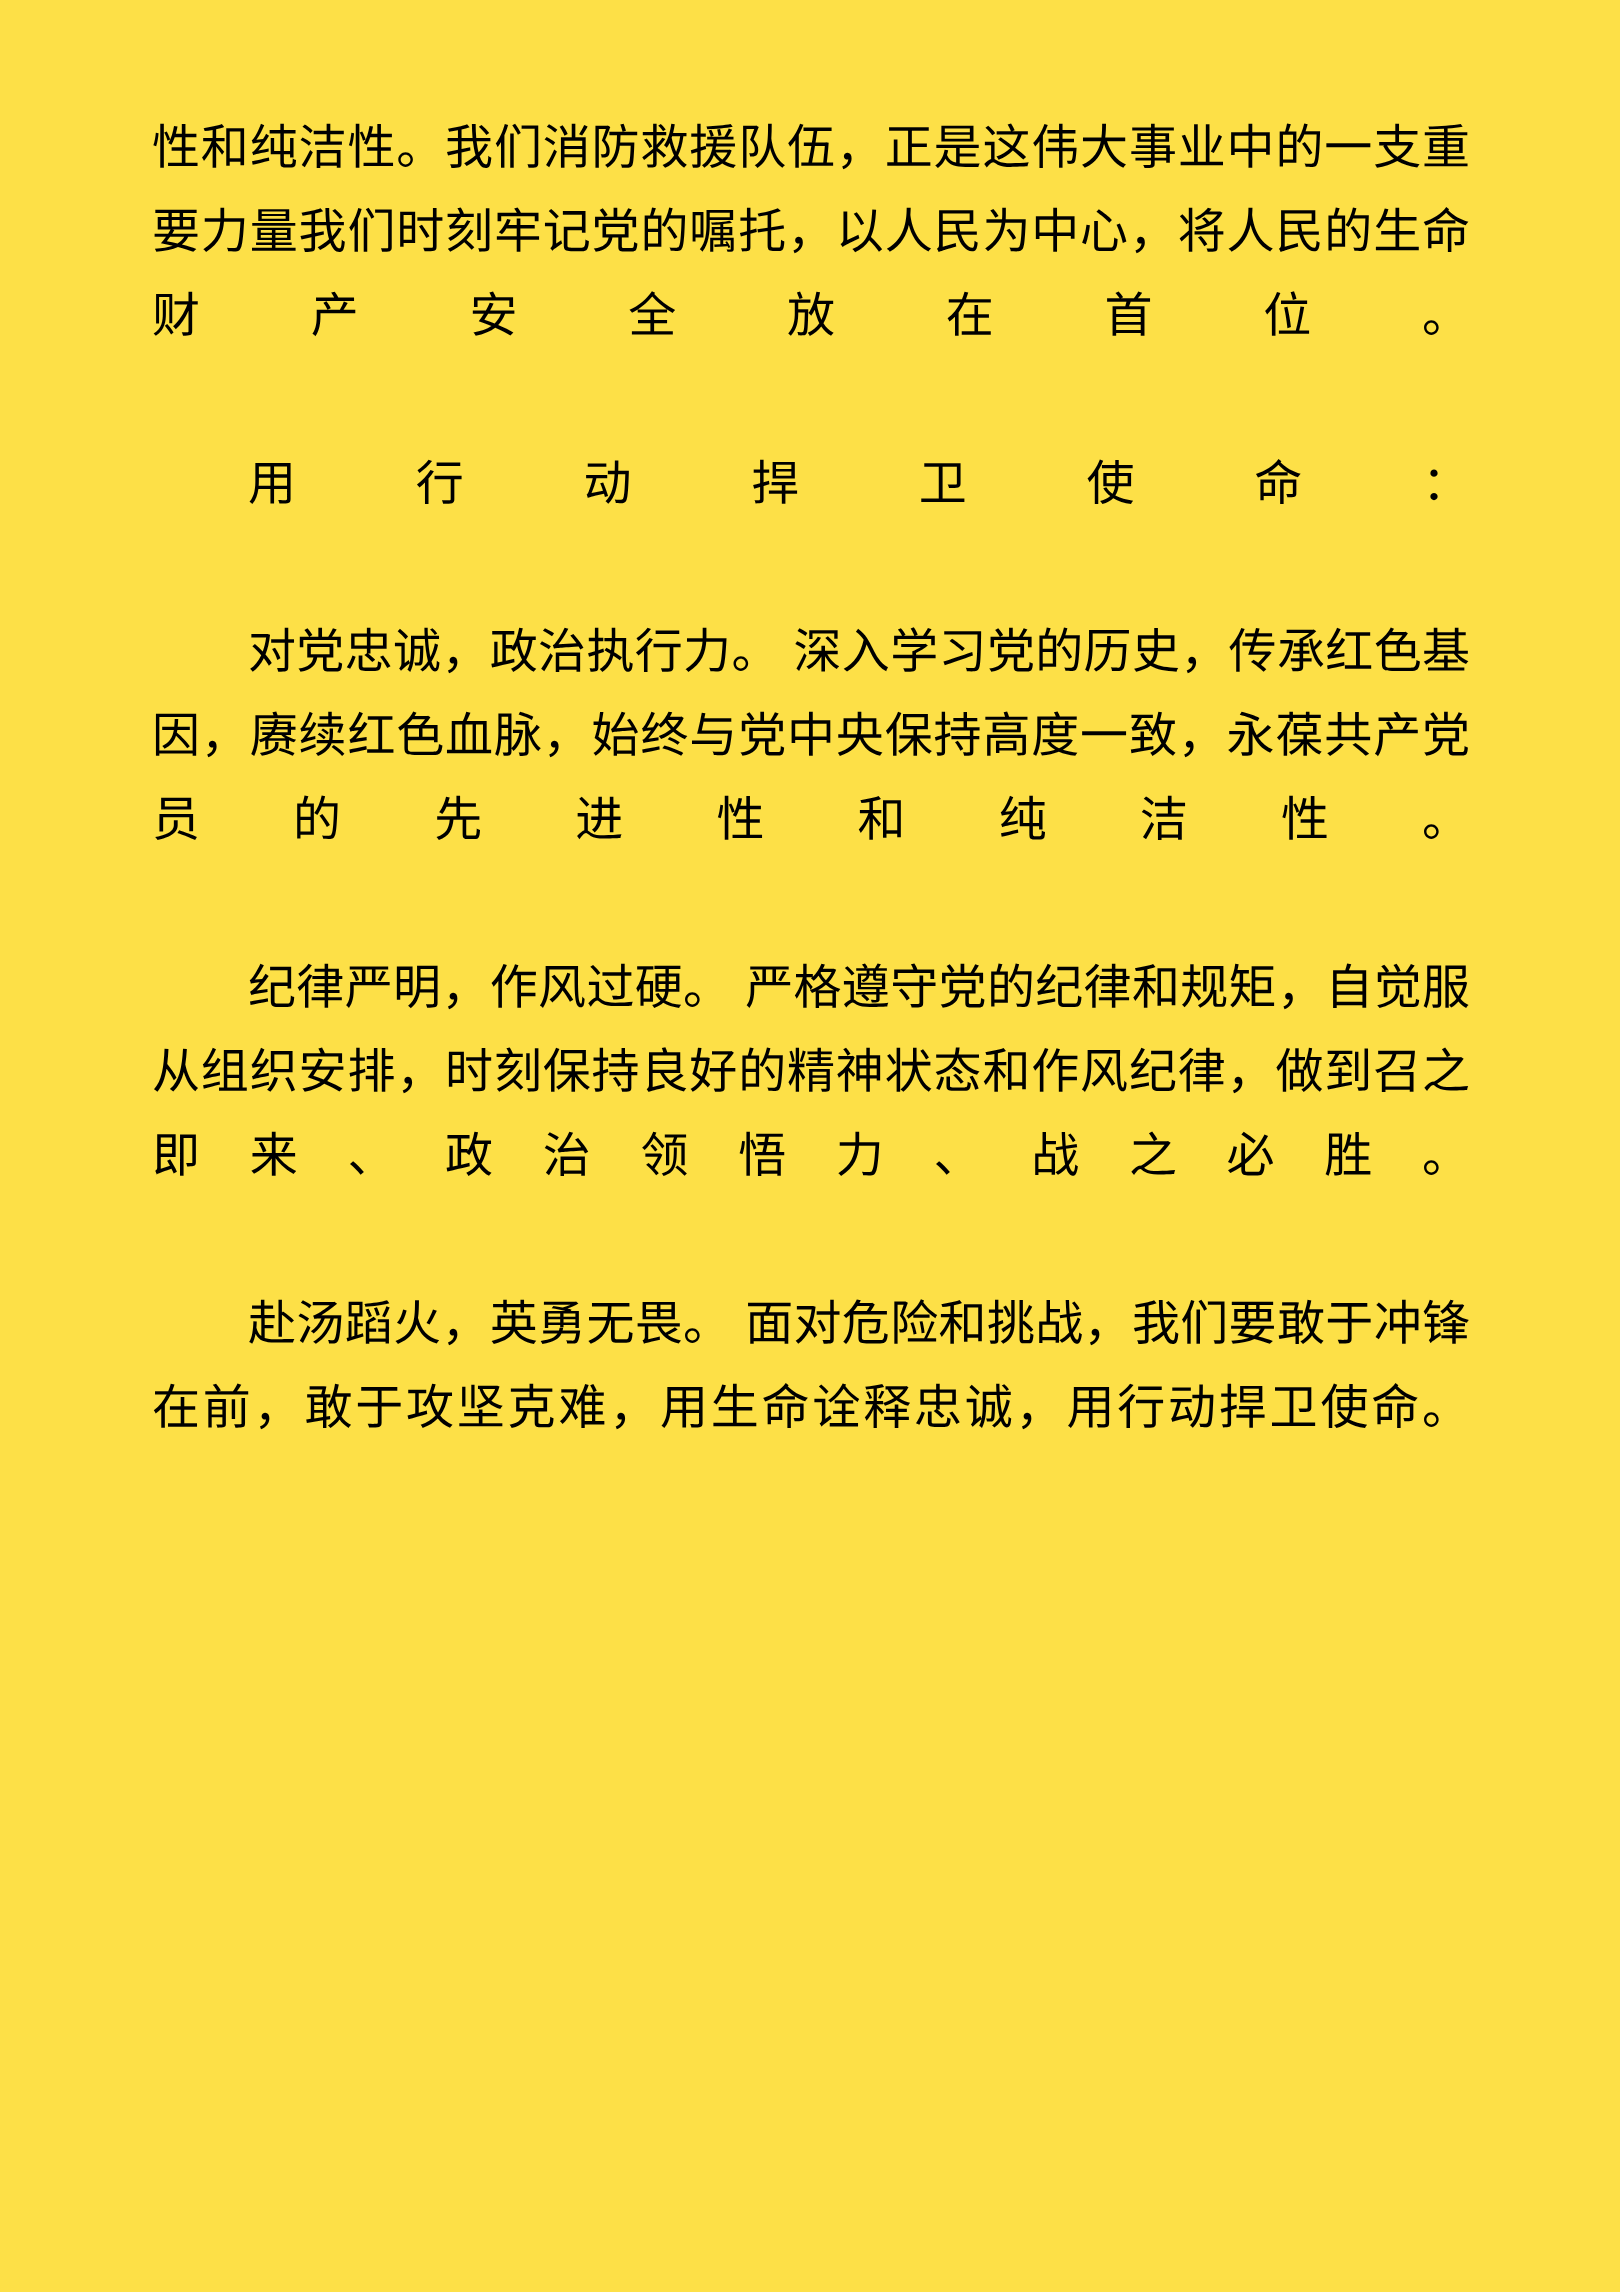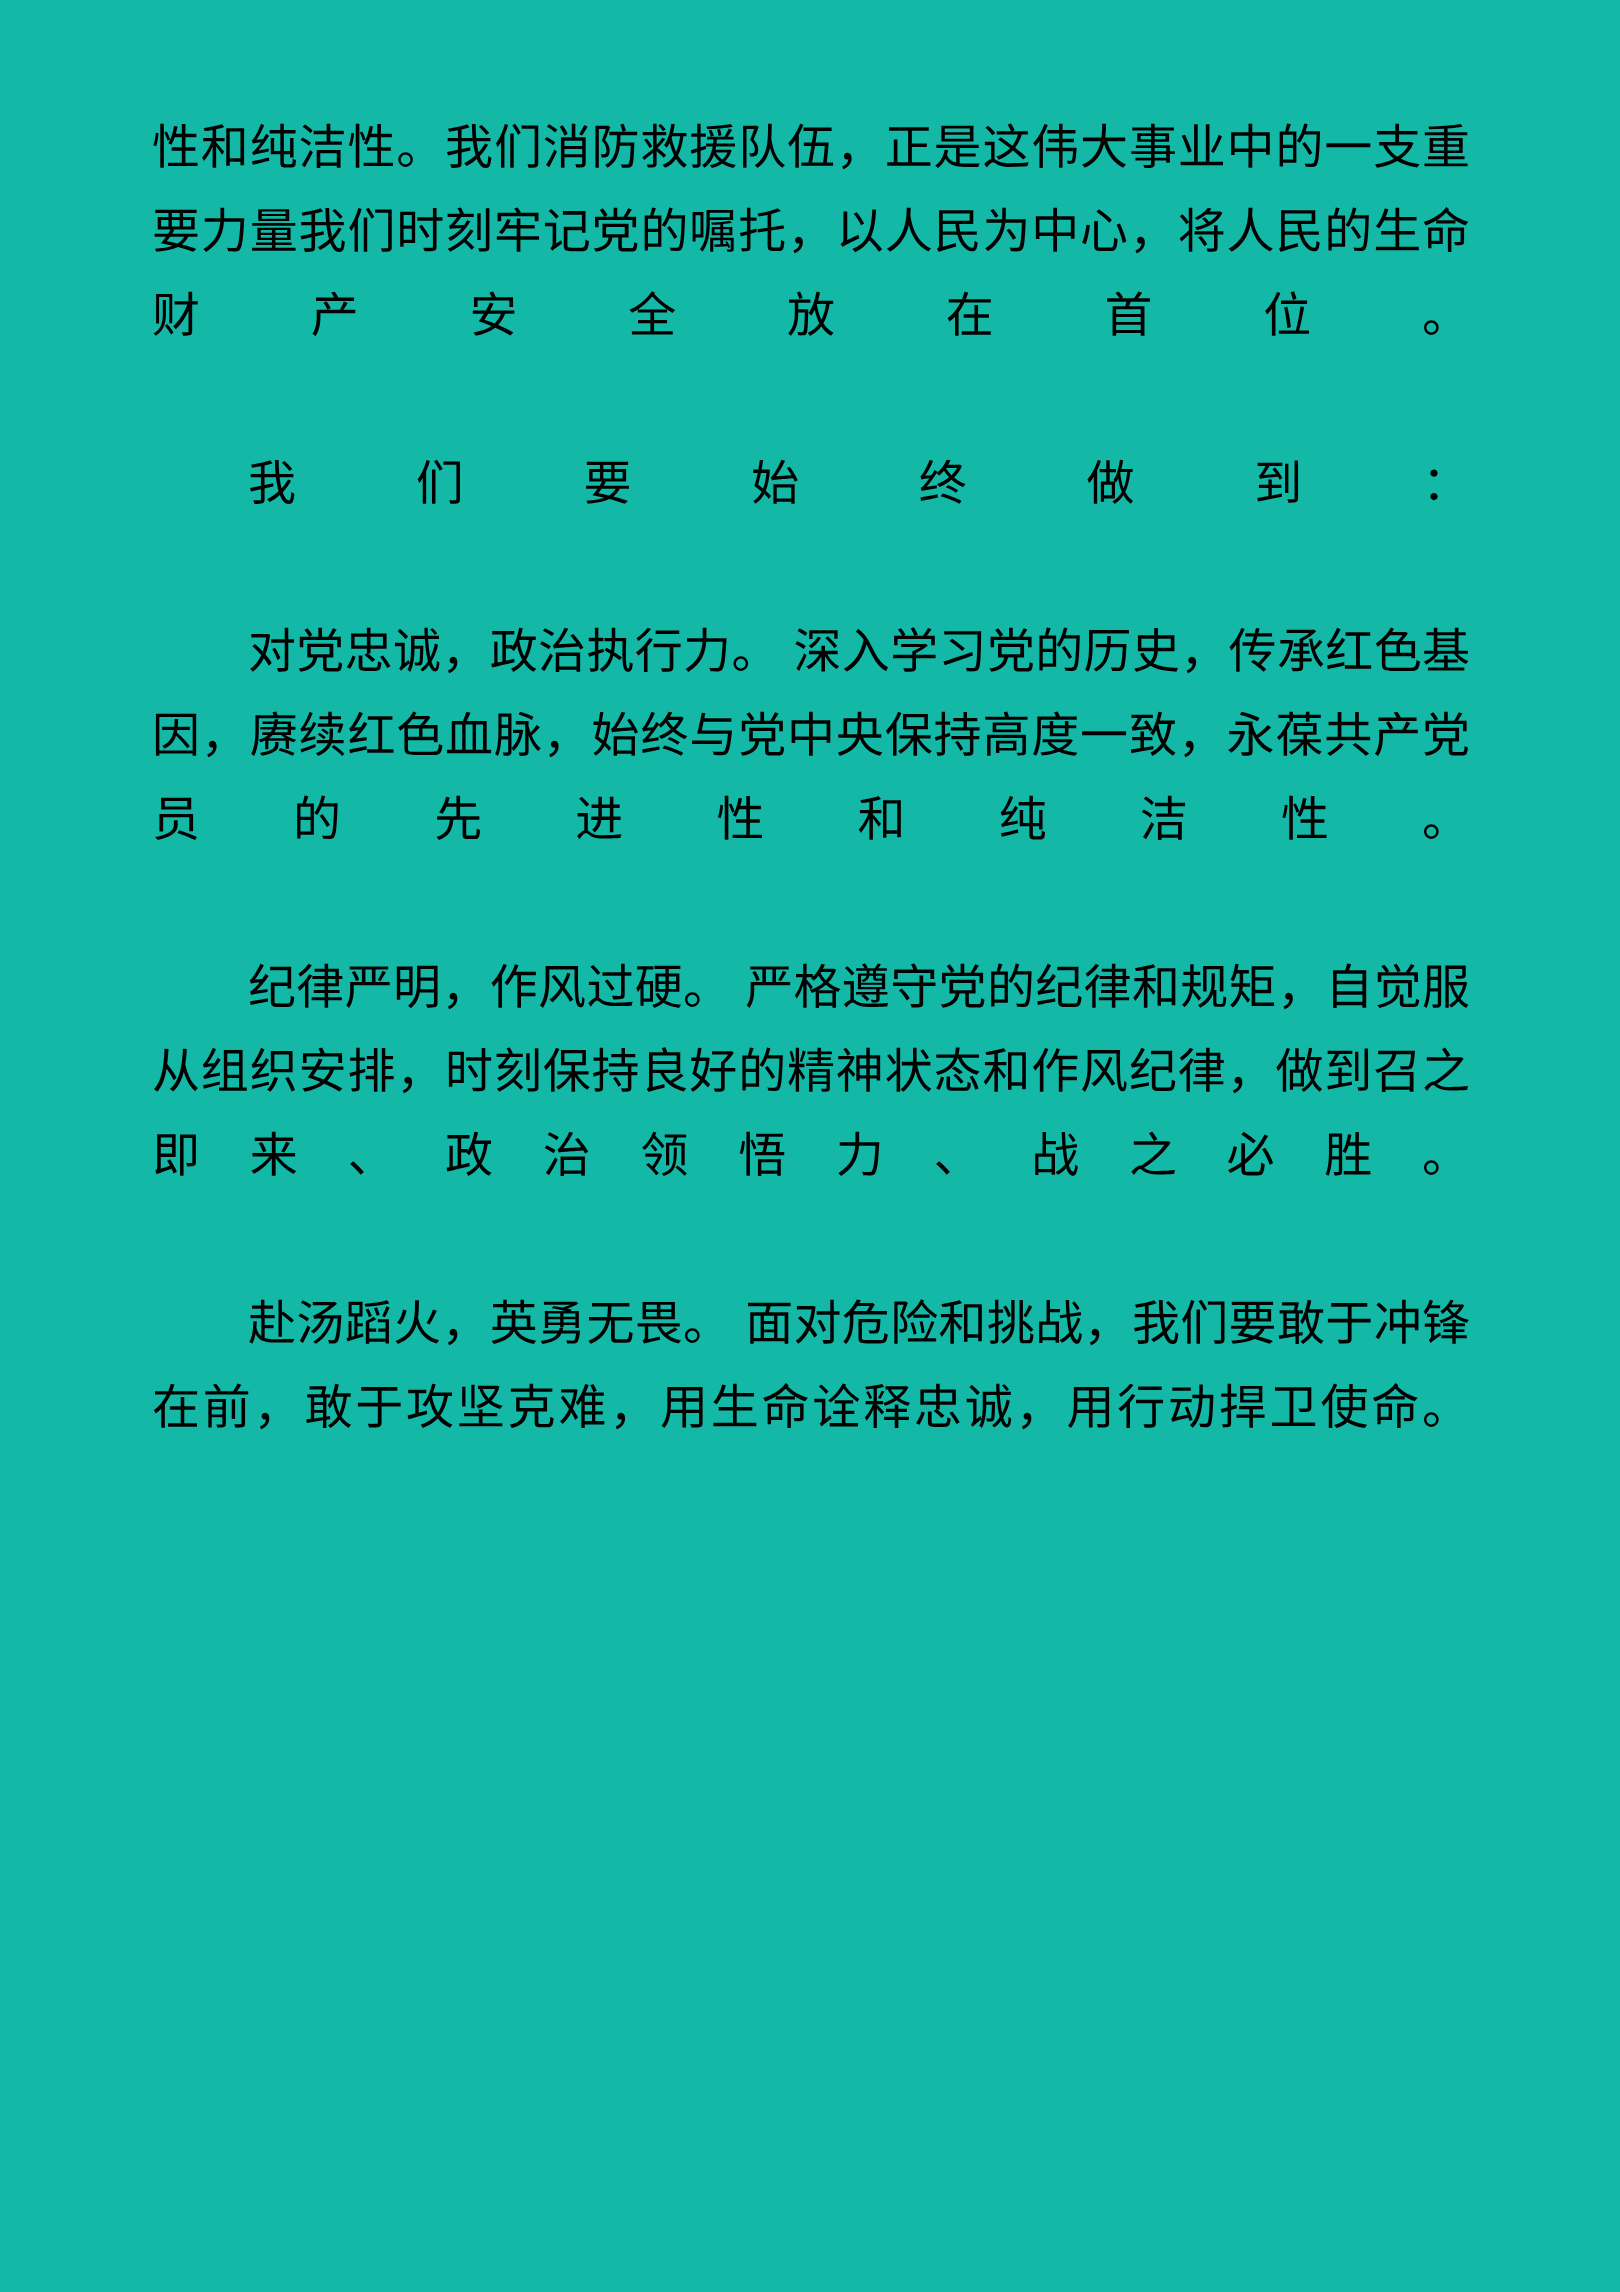--- a/index.html
+++ b/index.html
@@ -6,21 +6,21 @@
   html, body {
     margin: 0;
     padding: 0;
     background: #ffffff;
   }
 
   .page {
     position: relative;
     width: 1620px;
     height: 2293px;
-    background: #14b8a6;
+    background: #fde047;
     overflow: hidden;
     box-sizing: border-box;
   }
 
   .text-column {
     position: absolute;
     left: 152px;
     top: 106px;
     width: 1318px;
   }
@@ -55,21 +55,21 @@
 </style>
 </head>
 <body>
 
 <div class="page">
   <div class="text-column">
 
     <p class="para no-indent">性和纯洁性。我们消防救援队伍，正是这伟大事业中的一支重要力量我们时刻牢记党的嘱托，以人民为中心，将人民的生命财产安全放在首位。</p>
 
 
-    <p class="para indent">我们要始终做到：</p>
+    <p class="para indent">用行动捍卫使命：</p>
 
     <p class="para indent">对党忠诚，政治执行力。 深入学习党的历史，传承红色基因，赓续红色血脉，始终与党中央保持高度一致，永葆共产党员的先进性和纯洁性。</p>
 
     <p class="para indent">纪律严明，作风过硬。 严格遵守党的纪律和规矩，自觉服从组织安排，时刻保持良好的精神状态和作风纪律，做到召之即来、政治领悟力、战之必胜。</p>
 
     <p class="para indent">赴汤蹈火，英勇无畏。 面对危险和挑战，我们要敢于冲锋在前，敢于攻坚克难，用生命诠释忠诚，用行动捍卫使命。</p>
 
   </div>
 </div>
 

